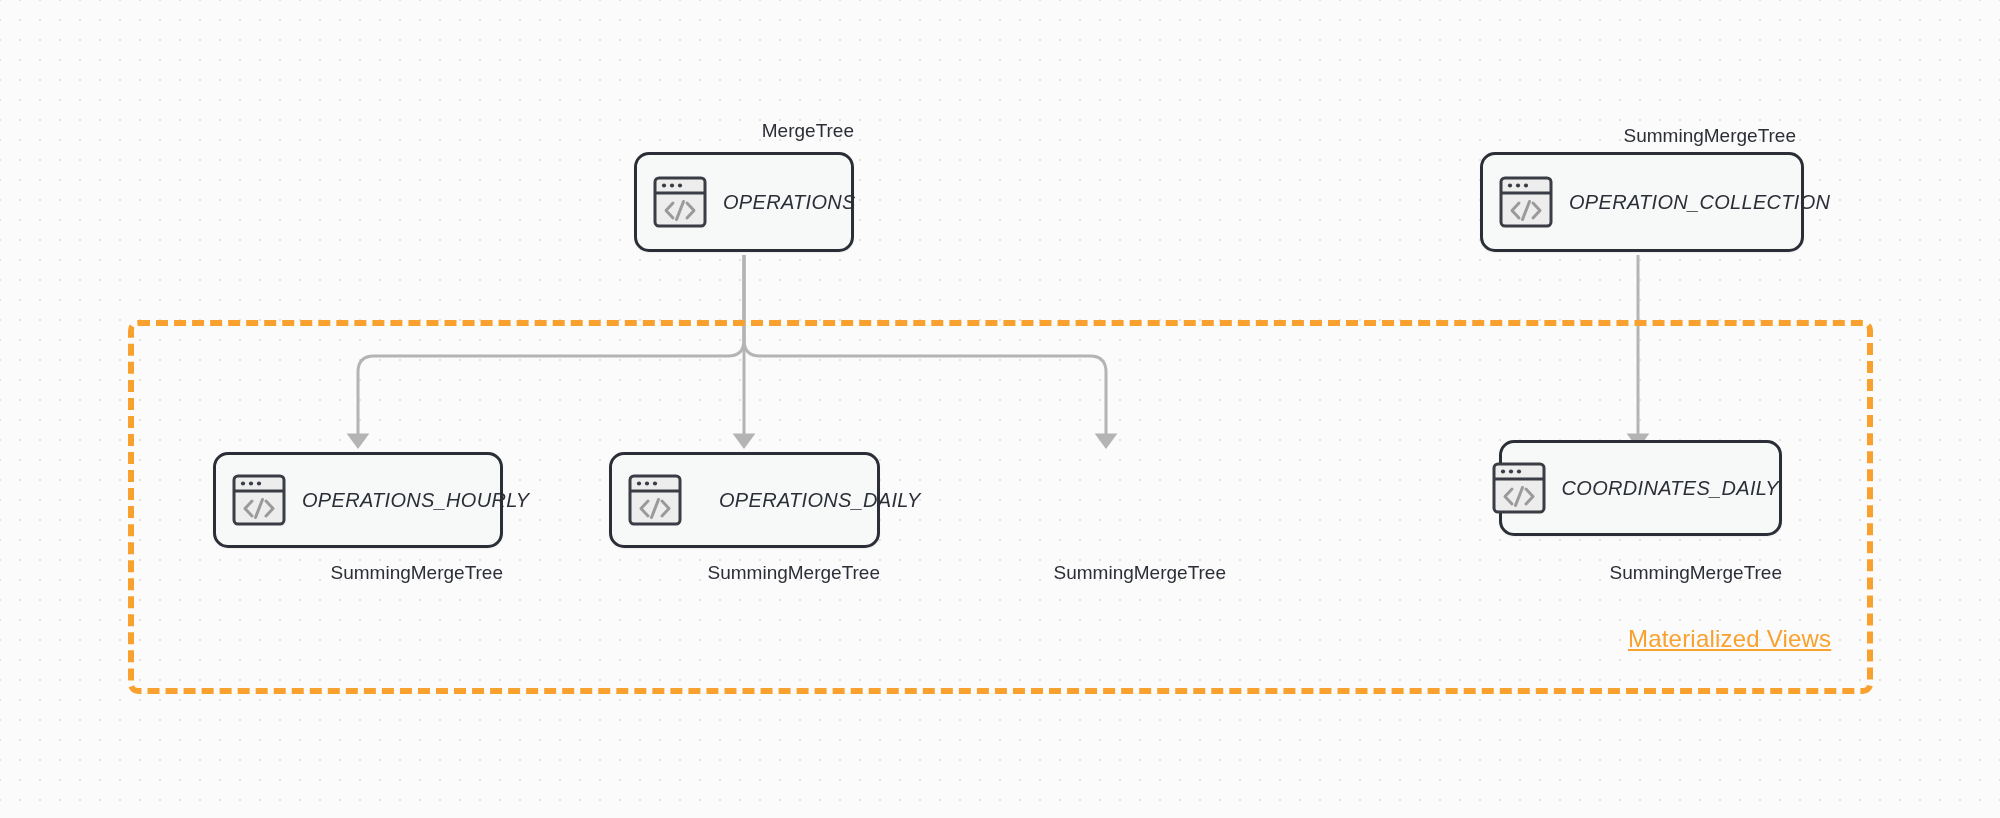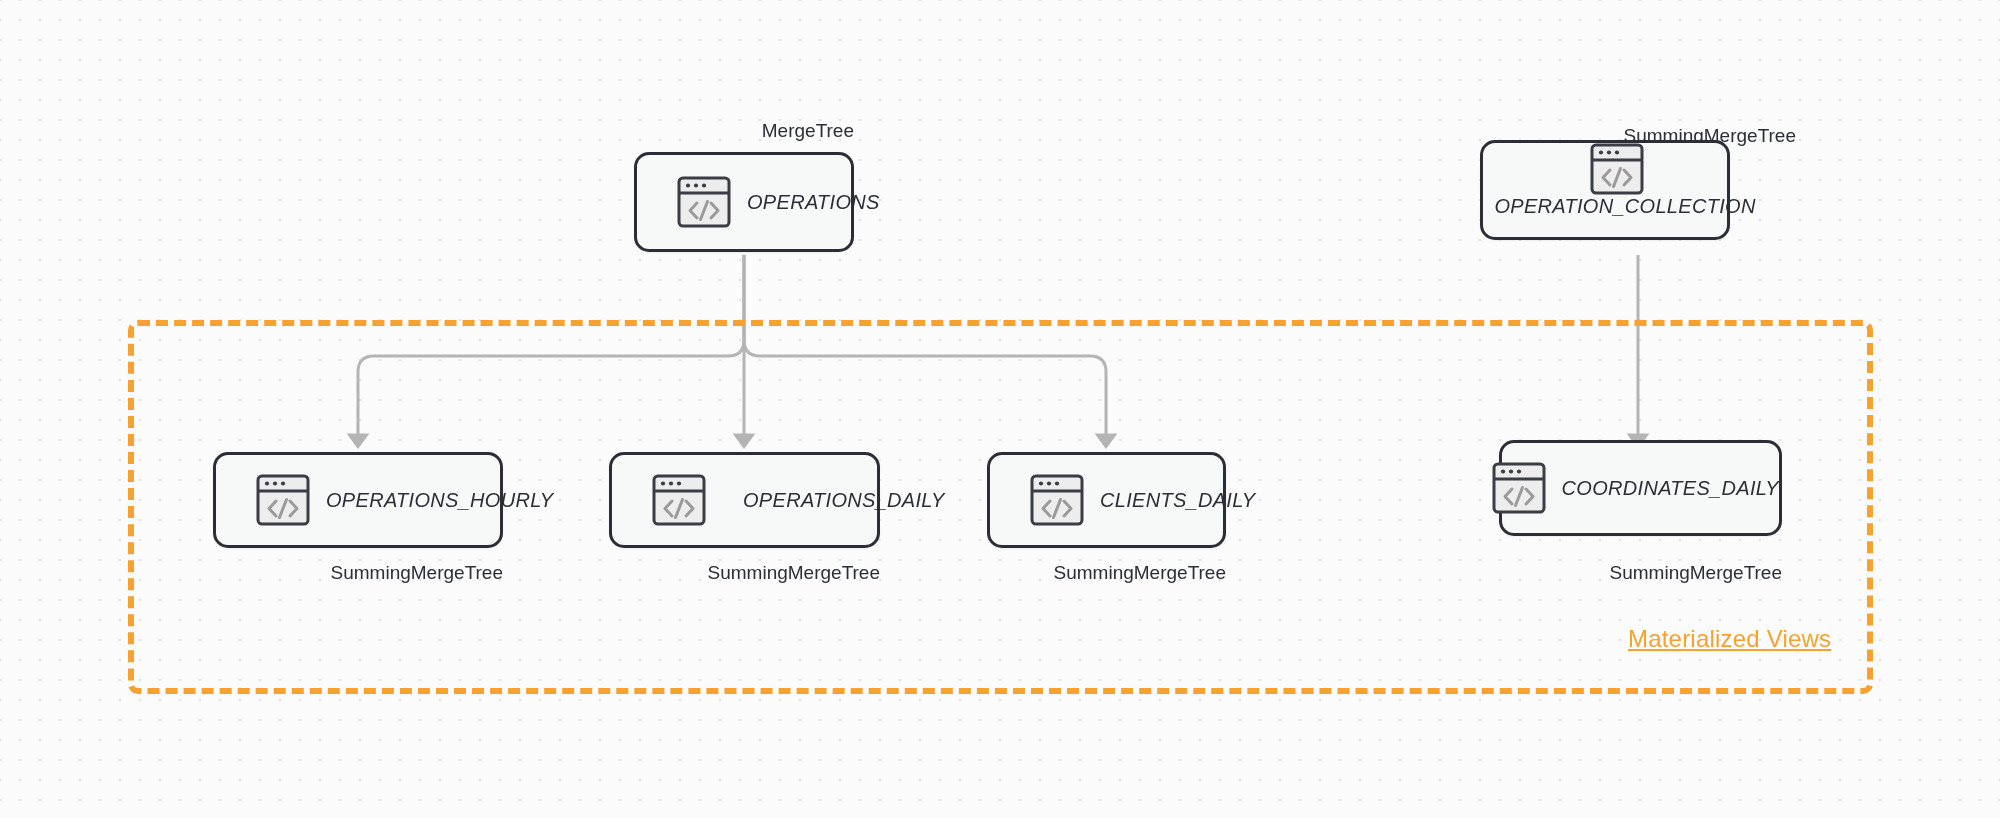--- a/index.html
+++ b/index.html
@@ -54,21 +54,21 @@
 
   
   .node {
     position: absolute;
     box-sizing: border-box;
     background: #f7f9f8;
     border: 3px solid #2b2e36;
     border-radius: 15px;
     display: flex;
     align-items: center;
-    padding-left: 40px;
+    padding-left: 16px;
     box-shadow: 0 1px 2px rgba(0,0,0,0.06);
   }
   .node-icon {
     flex: 0 0 auto;
     width: 54px;
     height: 52px;
     margin-right: 16px;
   }
   .node-label {
     font-size: 20px;
@@ -124,21 +124,21 @@
         <path d="M20,27 L13,34.5 L20,42" fill="none" stroke="#9a9a9a" stroke-width="3" stroke-linecap="round" stroke-linejoin="round"></path>
         <path d="M34,27 L41,34.5 L34,42" fill="none" stroke="#9a9a9a" stroke-width="3" stroke-linecap="round" stroke-linejoin="round"></path>
         <line x1="30.5" y1="25.5" x2="23.5" y2="43.5" stroke="#9a9a9a" stroke-width="3" stroke-linecap="round"></line>
       </svg>
     </span>
     <span class="node-label">OPERATIONS</span>
   </div>
 
   <div class="engine-caption" style="left:1480px; top:125px; width:316px;">SummingMergeTree</div>
 
-  <div class="node" style="left:1480px; top:140px; width:250px; height:100px;flex-direction:column;">
+  <div class="node" style="left:1480px; top:152px; width:324px; height:100px;">
     <span class="node-icon">
       <svg viewBox="0 0 54 52" width="54" height="52">
         <rect x="2" y="2" width="50" height="48" rx="4" ry="4" fill="#ededed" stroke="#3a3d45" stroke-width="3"></rect>
         <line x1="2" y1="17" x2="52" y2="17" stroke="#3a3d45" stroke-width="3"></line>
         <circle cx="11" cy="9.5" r="2.1" fill="#3a3d45"></circle>
         <circle cx="19" cy="9.5" r="2.1" fill="#3a3d45"></circle>
         <circle cx="27" cy="9.5" r="2.1" fill="#3a3d45"></circle>
         <path d="M20,27 L13,34.5 L20,42" fill="none" stroke="#9a9a9a" stroke-width="3" stroke-linecap="round" stroke-linejoin="round"></path>
         <path d="M34,27 L41,34.5 L34,42" fill="none" stroke="#9a9a9a" stroke-width="3" stroke-linecap="round" stroke-linejoin="round"></path>
         <line x1="30.5" y1="25.5" x2="23.5" y2="43.5" stroke="#9a9a9a" stroke-width="3" stroke-linecap="round"></line>
@@ -174,35 +174,20 @@
         <circle cx="27" cy="9.5" r="2.1" fill="#3a3d45"></circle>
         <path d="M20,27 L13,34.5 L20,42" fill="none" stroke="#9a9a9a" stroke-width="3" stroke-linecap="round" stroke-linejoin="round"></path>
         <path d="M34,27 L41,34.5 L34,42" fill="none" stroke="#9a9a9a" stroke-width="3" stroke-linecap="round" stroke-linejoin="round"></path>
         <line x1="30.5" y1="25.5" x2="23.5" y2="43.5" stroke="#9a9a9a" stroke-width="3" stroke-linecap="round"></line>
       </svg>
     </span>
     <span class="node-label">OPERATIONS_DAILY</span>
   </div>
   <div class="engine-caption" style="left:609px; top:562px; width:271px;">SummingMergeTree</div>
 
-  <div class="node" style="left:987px; top:452px; width:239px; height:96px;">
-    <span class="node-icon">
-      <svg viewBox="0 0 54 52" width="54" height="52">
-        <rect x="2" y="2" width="50" height="48" rx="4" ry="4" fill="#ededed" stroke="#3a3d45" stroke-width="3"></rect>
-        <line x1="2" y1="17" x2="52" y2="17" stroke="#3a3d45" stroke-width="3"></line>
-        <circle cx="11" cy="9.5" r="2.1" fill="#3a3d45"></circle>
-        <circle cx="19" cy="9.5" r="2.1" fill="#3a3d45"></circle>
-        <circle cx="27" cy="9.5" r="2.1" fill="#3a3d45"></circle>
-        <path d="M20,27 L13,34.5 L20,42" fill="none" stroke="#9a9a9a" stroke-width="3" stroke-linecap="round" stroke-linejoin="round"></path>
-        <path d="M34,27 L41,34.5 L34,42" fill="none" stroke="#9a9a9a" stroke-width="3" stroke-linecap="round" stroke-linejoin="round"></path>
-        <line x1="30.5" y1="25.5" x2="23.5" y2="43.5" stroke="#9a9a9a" stroke-width="3" stroke-linecap="round"></line>
-      </svg>
-    </span>
-    <span class="node-label">CLIENTS_DAILY</span>
-  </div>
   <div class="engine-caption" style="left:987px; top:562px; width:239px;">SummingMergeTree</div>
 
   <div class="node" style="left:1499px; top:440px; width:283px; height:96px;justify-content:flex-end;">
     <span class="node-icon">
       <svg viewBox="0 0 54 52" width="54" height="52">
         <rect x="2" y="2" width="50" height="48" rx="4" ry="4" fill="#ededed" stroke="#3a3d45" stroke-width="3"></rect>
         <line x1="2" y1="17" x2="52" y2="17" stroke="#3a3d45" stroke-width="3"></line>
         <circle cx="11" cy="9.5" r="2.1" fill="#3a3d45"></circle>
         <circle cx="19" cy="9.5" r="2.1" fill="#3a3d45"></circle>
         <circle cx="27" cy="9.5" r="2.1" fill="#3a3d45"></circle>

